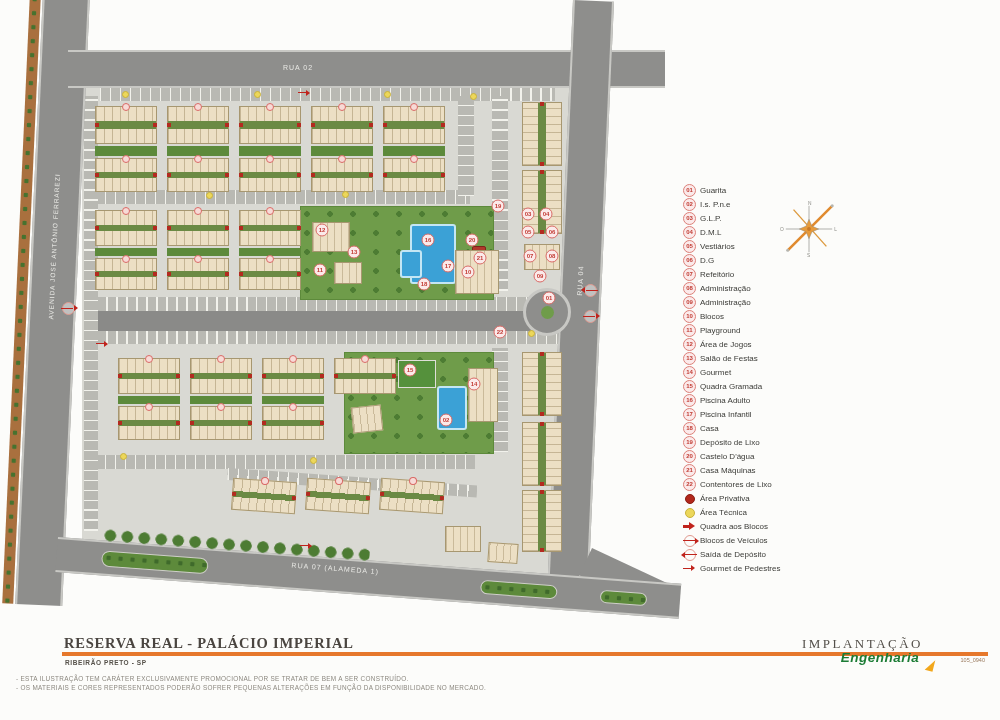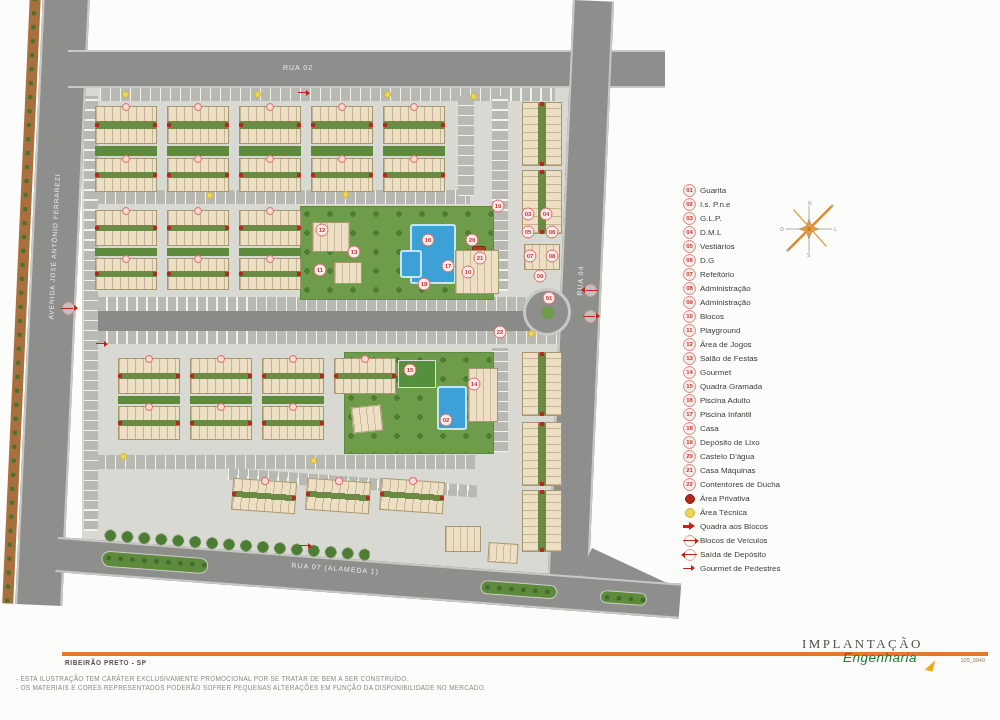--- a/index.html
+++ b/index.html
@@ -107,21 +107,21 @@
        font-size:13px;letter-spacing:2.5px;color:#54504a;}
   .f-code{position:absolute;right:15px;top:657px;font-size:5.5px;color:#9a7a5e;}
   .f-disc{position:absolute;left:16px;top:675px;font-size:6.4px;line-height:8.6px;
        letter-spacing:.3px;color:#8b877f;}
   .logo{position:absolute;left:810px;top:658px;width:140px;text-align:center;}
   .logo .mrv{font-style:italic;font-weight:900;font-size:38px;line-height:38px;letter-spacing:-1px;
        color:#157a31;background:linear-gradient(#0d6b2c 20%,#4cb04c 90%);
        -webkit-background-clip:text;background-clip:text;-webkit-text-fill-color:transparent;}
   .logo .wedge{position:absolute;right:16px;top:1px;width:0;height:0;border-left:8px solid transparent;
        border-bottom:12px solid #f2a71b;transform:rotate(14deg);}
-  .logo .eng{margin-top:-8px;font-style:italic;font-weight:normal;font-size:13.5px;
+  .logo .eng{margin-top:-8px;font-style:italic;font-weight:bold;font-size:13.5px;
        letter-spacing:.5px;color:#1c7c35;}
 
   
   .compass{position:absolute;left:780px;top:200px;width:58px;height:58px;}
 </style>
 </head>
 <body>
 
 <div class="page">
 
@@ -409,21 +409,21 @@
       <div class="lg-row">
         <span class="lg-badge">20</span>
         <span class="lg-label">Castelo D'água</span>
       </div>
       <div class="lg-row">
         <span class="lg-badge">21</span>
         <span class="lg-label">Casa Máquinas</span>
       </div>
       <div class="lg-row">
         <span class="lg-badge">22</span>
-        <span class="lg-label">Contentores de Ducha</span>
+        <span class="lg-label">Contentores de Lixo</span>
       </div>
       <div class="lg-row">
         <span class="lg-ico">
           <i class="ico-dot red"></i>
         </span>
         <span class="lg-label">Área Privativa</span>
       </div>
       <div class="lg-row">
         <span class="lg-ico">
           <i class="ico-dot yel"></i>
@@ -449,20 +449,21 @@
         <span class="lg-label">Saída de Depósito</span>
       </div>
       <div class="lg-row">
         <span class="lg-ico">
           <i class="ico-thin" style="position:absolute;left:0;top:0;width:13px;height:13px;"></i>
         </span>
         <span class="lg-label">Gourmet de Pedestres</span>
       </div>
     </div>
 
+  <div class="f-title">RESERVA REAL - PALÁCIO IMPERIAL</div>
   <div class="f-rule"></div>
   <div class="f-loc">RIBEIRÃO PRETO - SP</div>
   <div class="f-sheet">IMPLANTAÇÃO</div>
   <div class="f-code">105_0940</div>
   <div class="f-disc">
     <div>- ESTA ILUSTRAÇÃO TEM CARÁTER EXCLUSIVAMENTE PROMOCIONAL POR SE TRATAR DE BEM A SER CONSTRUÍDO.</div>
     <div>- OS MATERIAIS E CORES REPRESENTADOS PODERÃO SOFRER PEQUENAS ALTERAÇÕES EM FUNÇÃO DA DISPONIBILIDADE NO MERCADO.</div>
   </div>
   <div class="logo">
     <div class="wedge"></div>

